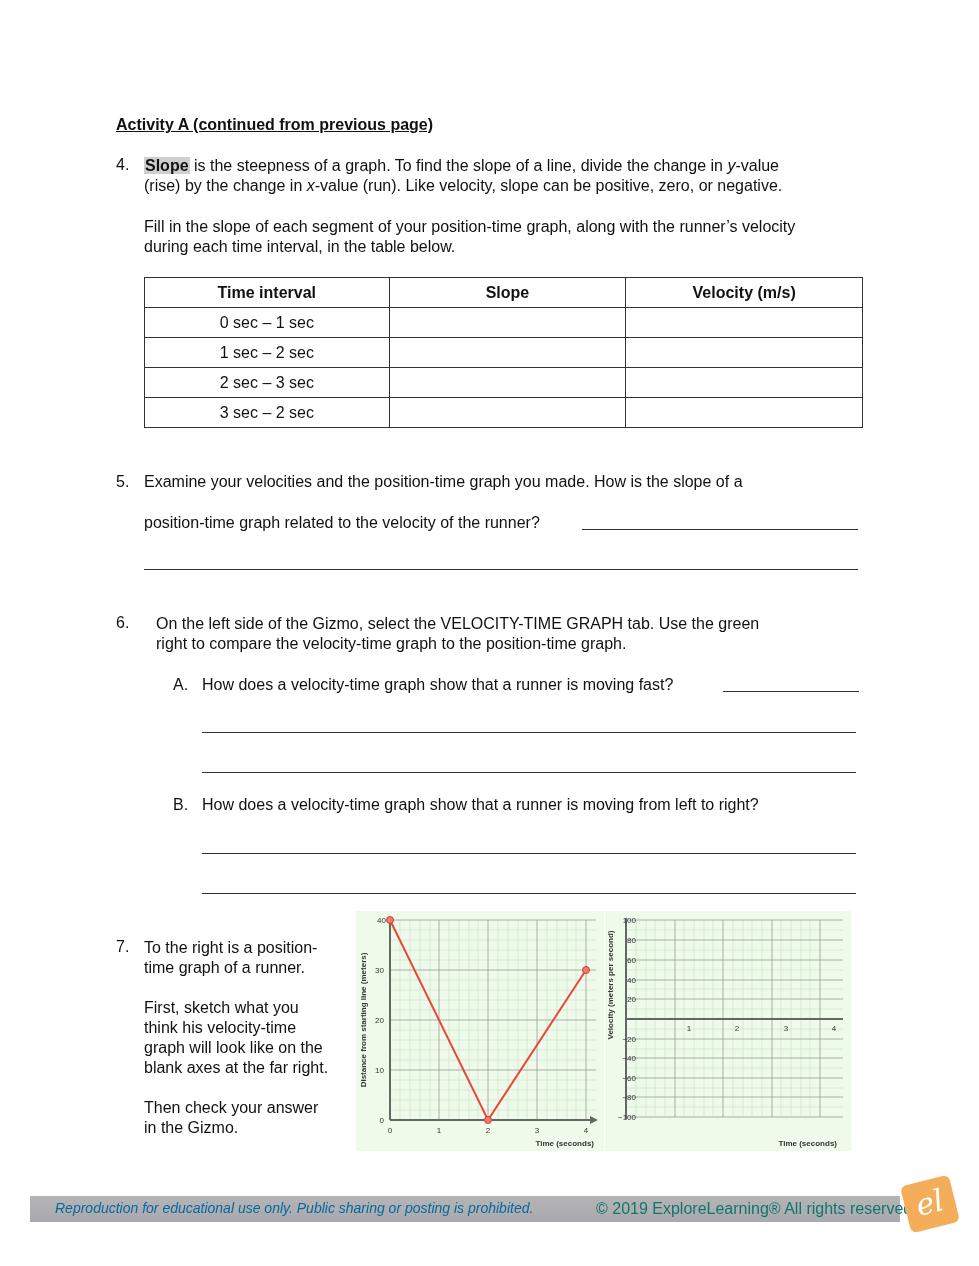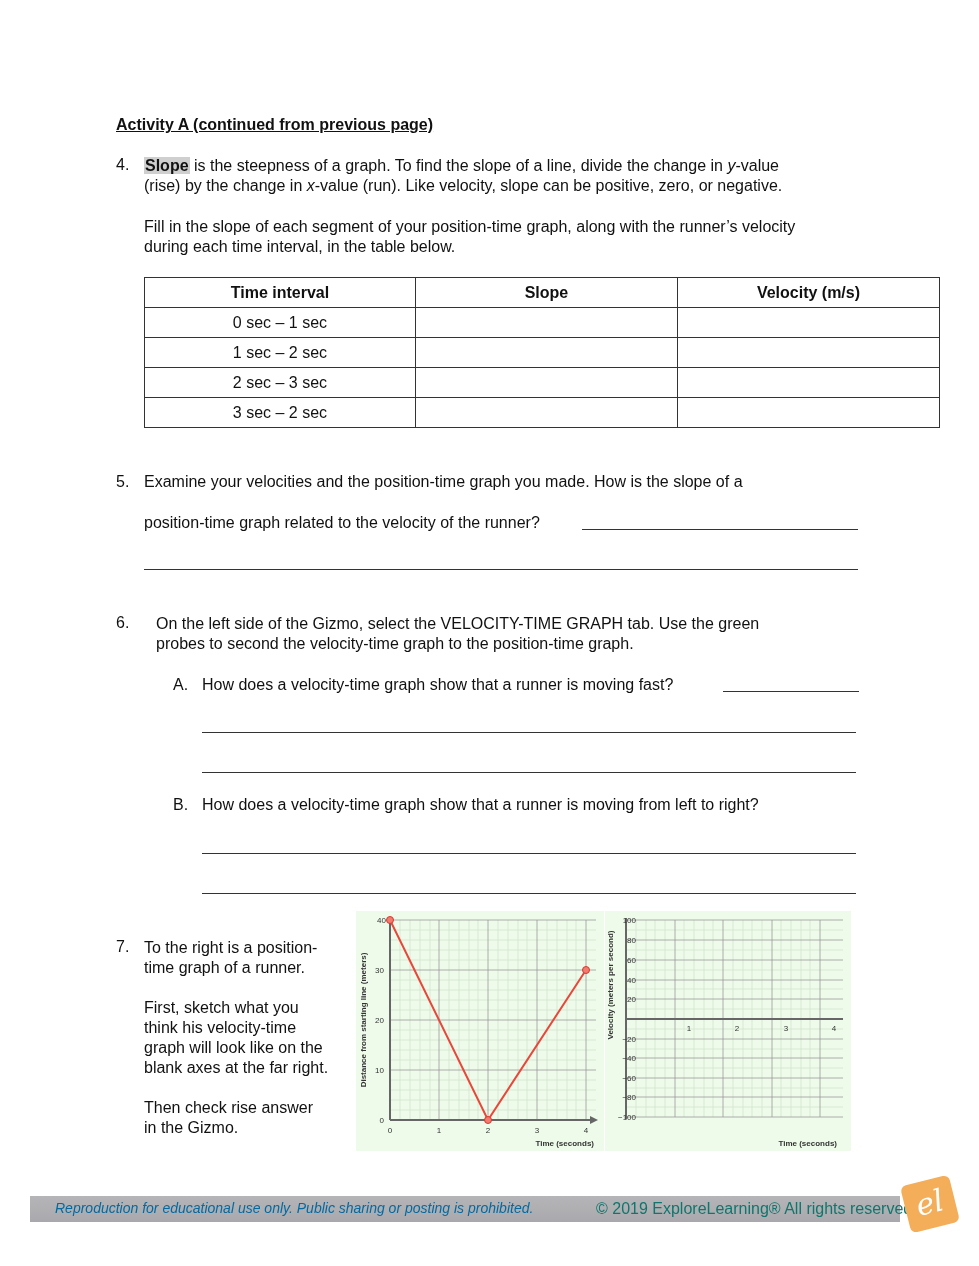--- a/index.html
+++ b/index.html
@@ -3,21 +3,21 @@
 <meta charset="utf-8">
 <style>
   html, body { margin:0; padding:0; background:#ffffff; }
   body { width:979px; height:1266px; position:relative; overflow:hidden;
          font-family:"Liberation Sans", sans-serif; color:#111; font-size:16px; }
   .abs { position:absolute; }
   .heading { left:116px; top:116px; font-weight:bold; font-size:16px;text-decoration:underline; }
   .qnum { position:absolute; width:24px; }
   .para { line-height:20px; }
   .hl { background:#cfcfcf; font-weight:bold; padding:0 1px; }
-  table.slope-table { position:absolute; left:144px; top:277px; width:796px;
+  table.slope-table { position:absolute; left:144px; top:277px; width:719px;
         border-collapse:collapse; font-size:16px; }
   table.slope-table th, table.slope-table td { border:1px solid #333;
         height:29px; text-align:center; padding:0; }
   table.slope-table th { font-weight:bold; }
   .line { position:absolute; height:0; border-top:1px solid #333; }
   .graph-panel { position:absolute; background:#eefbea;text-decoration:underline; }
   .footer-bar { position:absolute; left:30px; top:1196px; width:870px; height:26px;
         background:linear-gradient(#b5b5b8,#a9a9ad); }
   .footer-left { position:absolute; left:55px; top:1200px; font-style:italic; color:#0369a1; font-size:14px; }
   .footer-right { position:absolute; left:596px; top:1200px; color:#0f766e; font-size:16px; }
@@ -82,21 +82,21 @@
 
 <div class="qnum" style="left:116px;top:473px;">5.</div>
 <div class="abs" style="left:144px;top:473px;">Examine your velocities and the position-time graph you made. How is the slope of a</div>
 <div class="abs" style="left:144px;top:514px;">position-time graph related to the velocity of the runner?</div>
 <div class="line" style="left:582px;top:529px;width:276px;"></div>
 <div class="line" style="left:144px;top:569px;width:714px;"></div>
 
 <div class="qnum" style="left:116px;top:614px;">6.</div>
 <div class="abs para" style="left:156px;top:614px;width:730px;">
   <div>On the left side of the Gizmo, select the VELOCITY-TIME GRAPH tab. Use the green</div>
-  <div>probes to second the velocity-time graph to the position-time graph.</div>
+  <div>right to compare the velocity-time graph to the position-time graph.</div>
 </div>
 <div class="abs" style="left:173px;top:676px;">A.</div>
 <div class="abs" style="left:202px;top:676px;">How does a velocity-time graph show that a runner is moving fast?</div>
 <div class="line" style="left:723px;top:691px;width:136px;"></div>
 <div class="line" style="left:202px;top:732px;width:654px;"></div>
 <div class="line" style="left:202px;top:772px;width:654px;"></div>
 
 <div class="abs" style="left:173px;top:796px;">B.</div>
 <div class="abs" style="left:202px;top:796px;">How does a velocity-time graph show that a runner is moving from left to right?</div>
 <div class="line" style="left:202px;top:853px;width:654px;"></div>
@@ -105,21 +105,21 @@
 <div class="qnum" style="left:116px;top:938px;">7.</div>
 <div class="abs para" style="left:144px;top:938px;width:210px;">
   <div>To the right is a position-</div>
   <div>time graph of a runner.</div>
   <div style="height:20px"></div>
   <div>First, sketch what you</div>
   <div>think his velocity-time</div>
   <div>graph will look like on the</div>
   <div>blank axes at the far right.</div>
   <div style="height:20px"></div>
-  <div>Then check rise answer</div>
+  <div>Then check your answer</div>
   <div>in the Gizmo.</div>
 </div>
 
 <div class="graph-panel" style="left:356px;top:911px;width:248px;height:240px;">
   <svg width="248" height="240" viewBox="0 0 248 240">
 
     <g stroke="#cfe3cb" stroke-width="0.7">
       <line x1="44" y1="9" x2="44" y2="209"></line>
         <line x1="54" y1="9" x2="54" y2="209"></line>
         <line x1="64" y1="9" x2="64" y2="209"></line>

